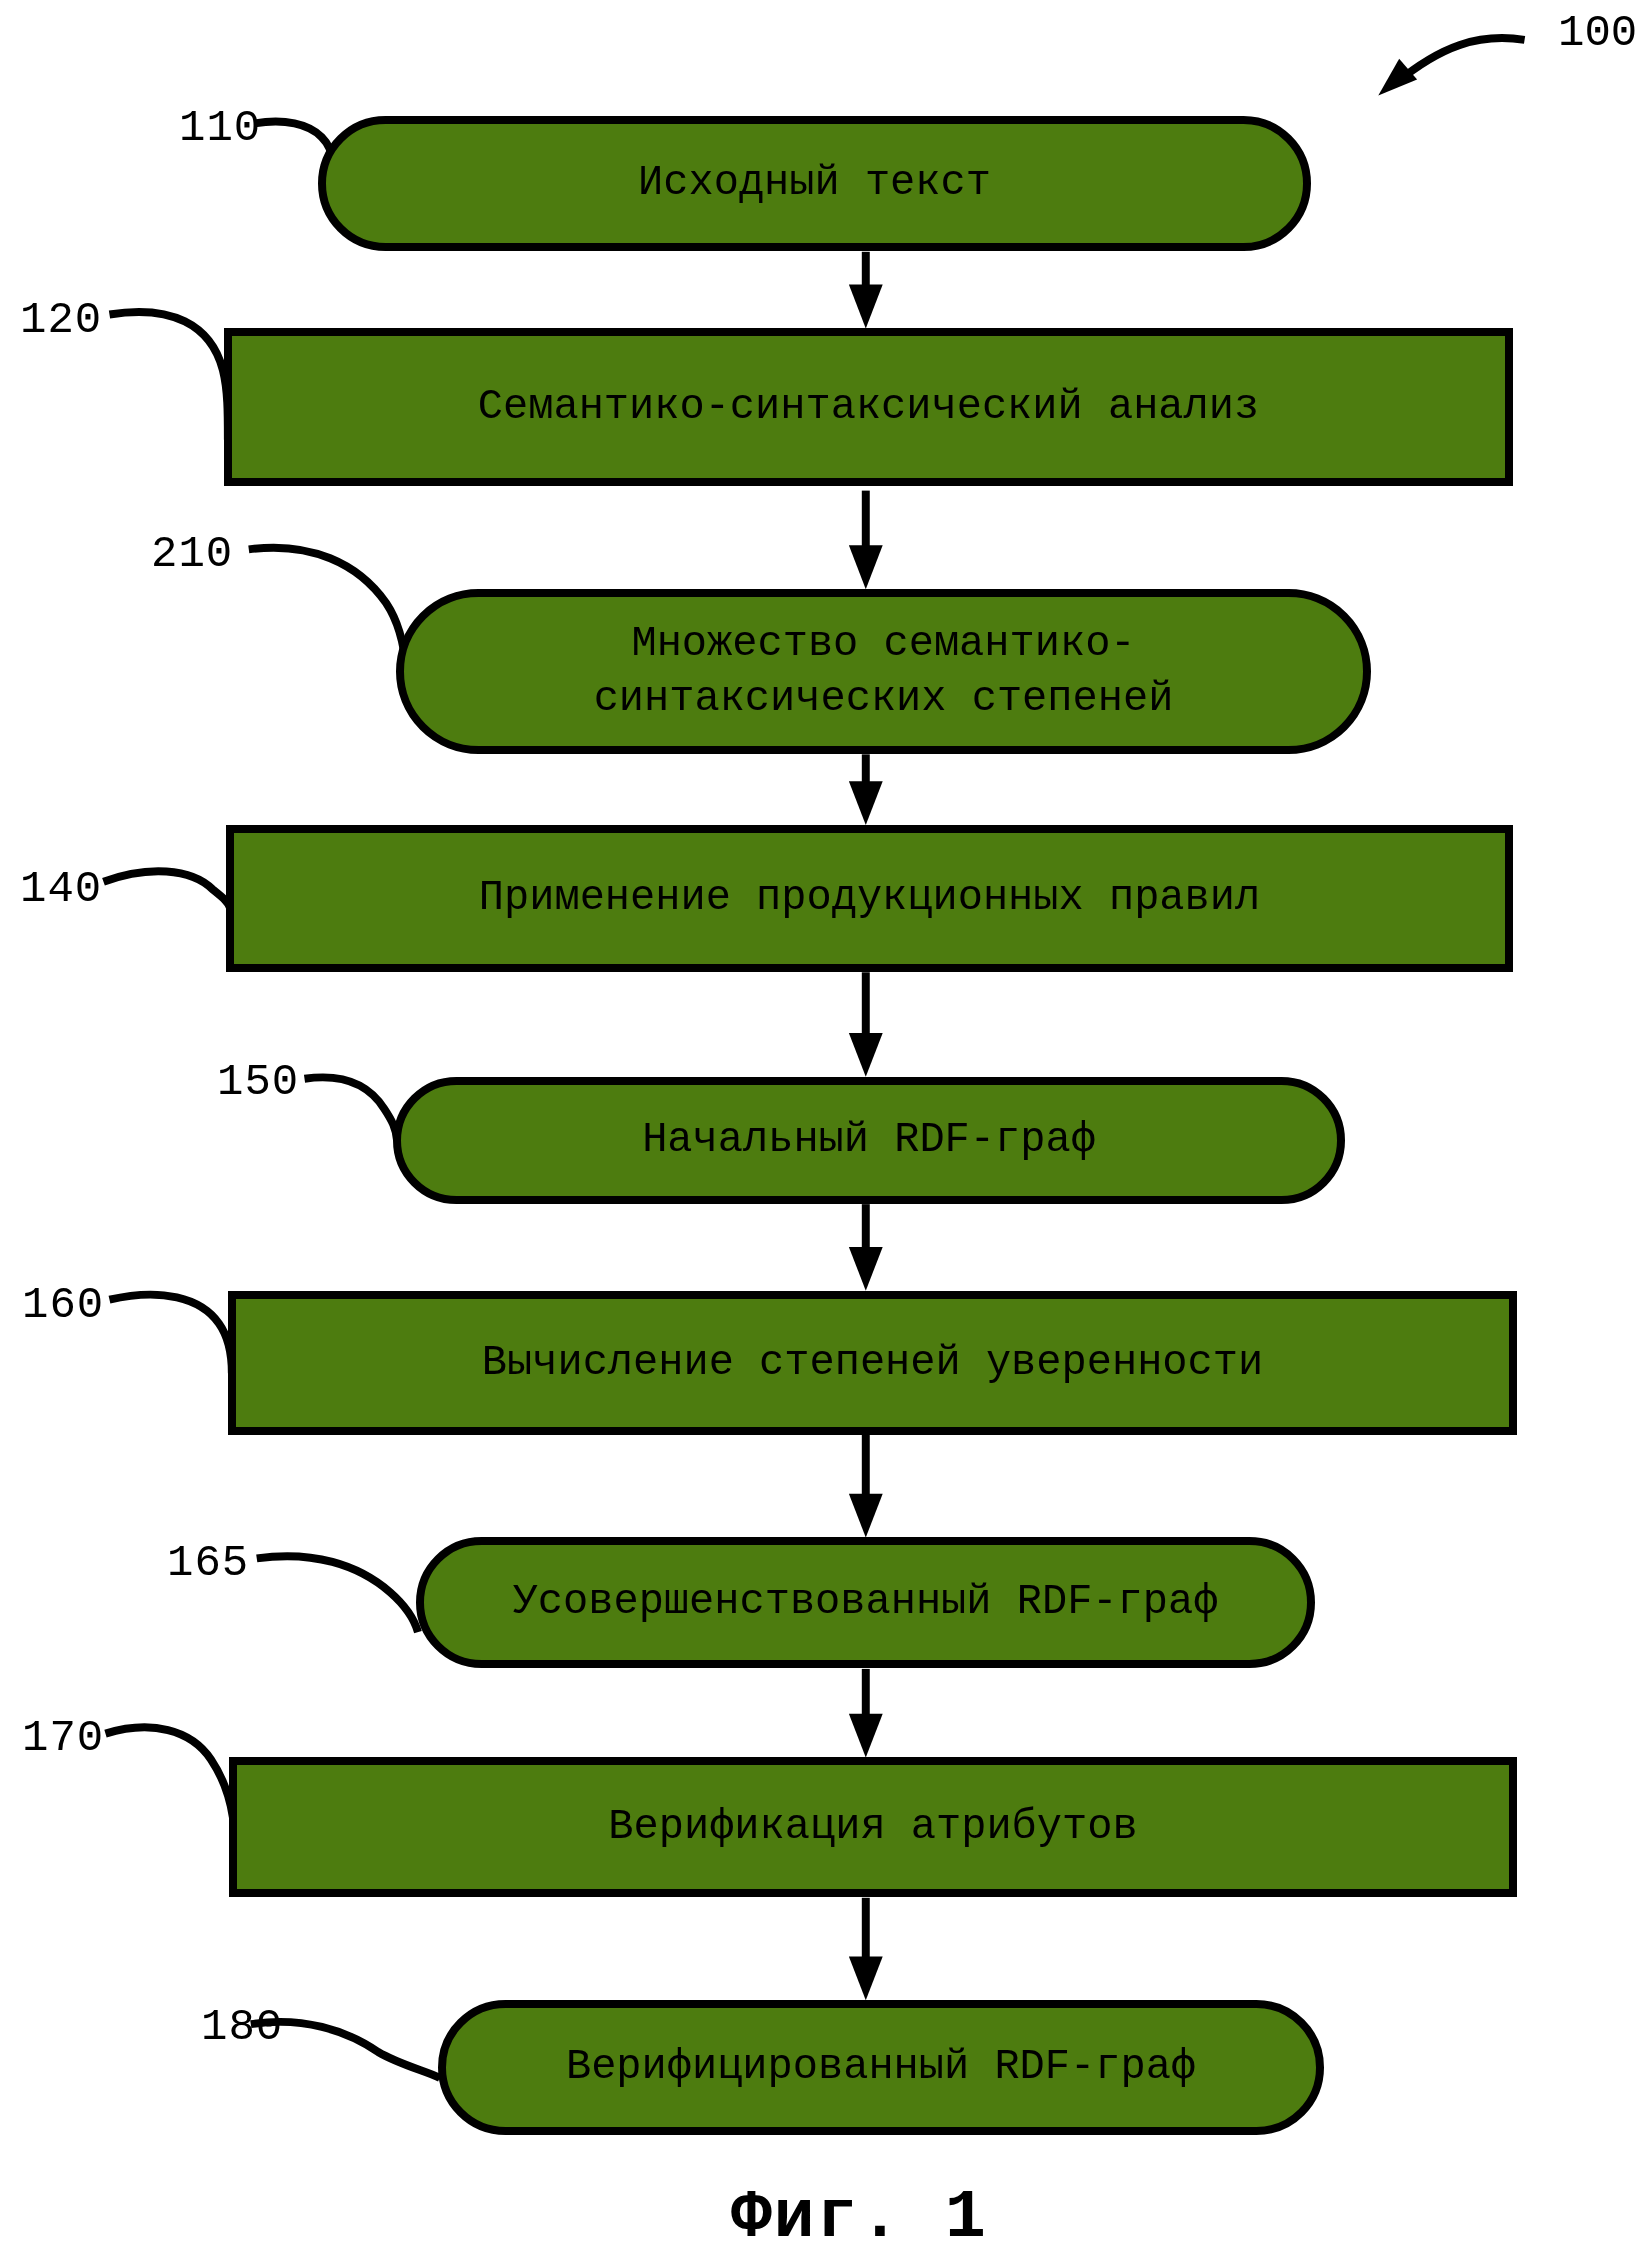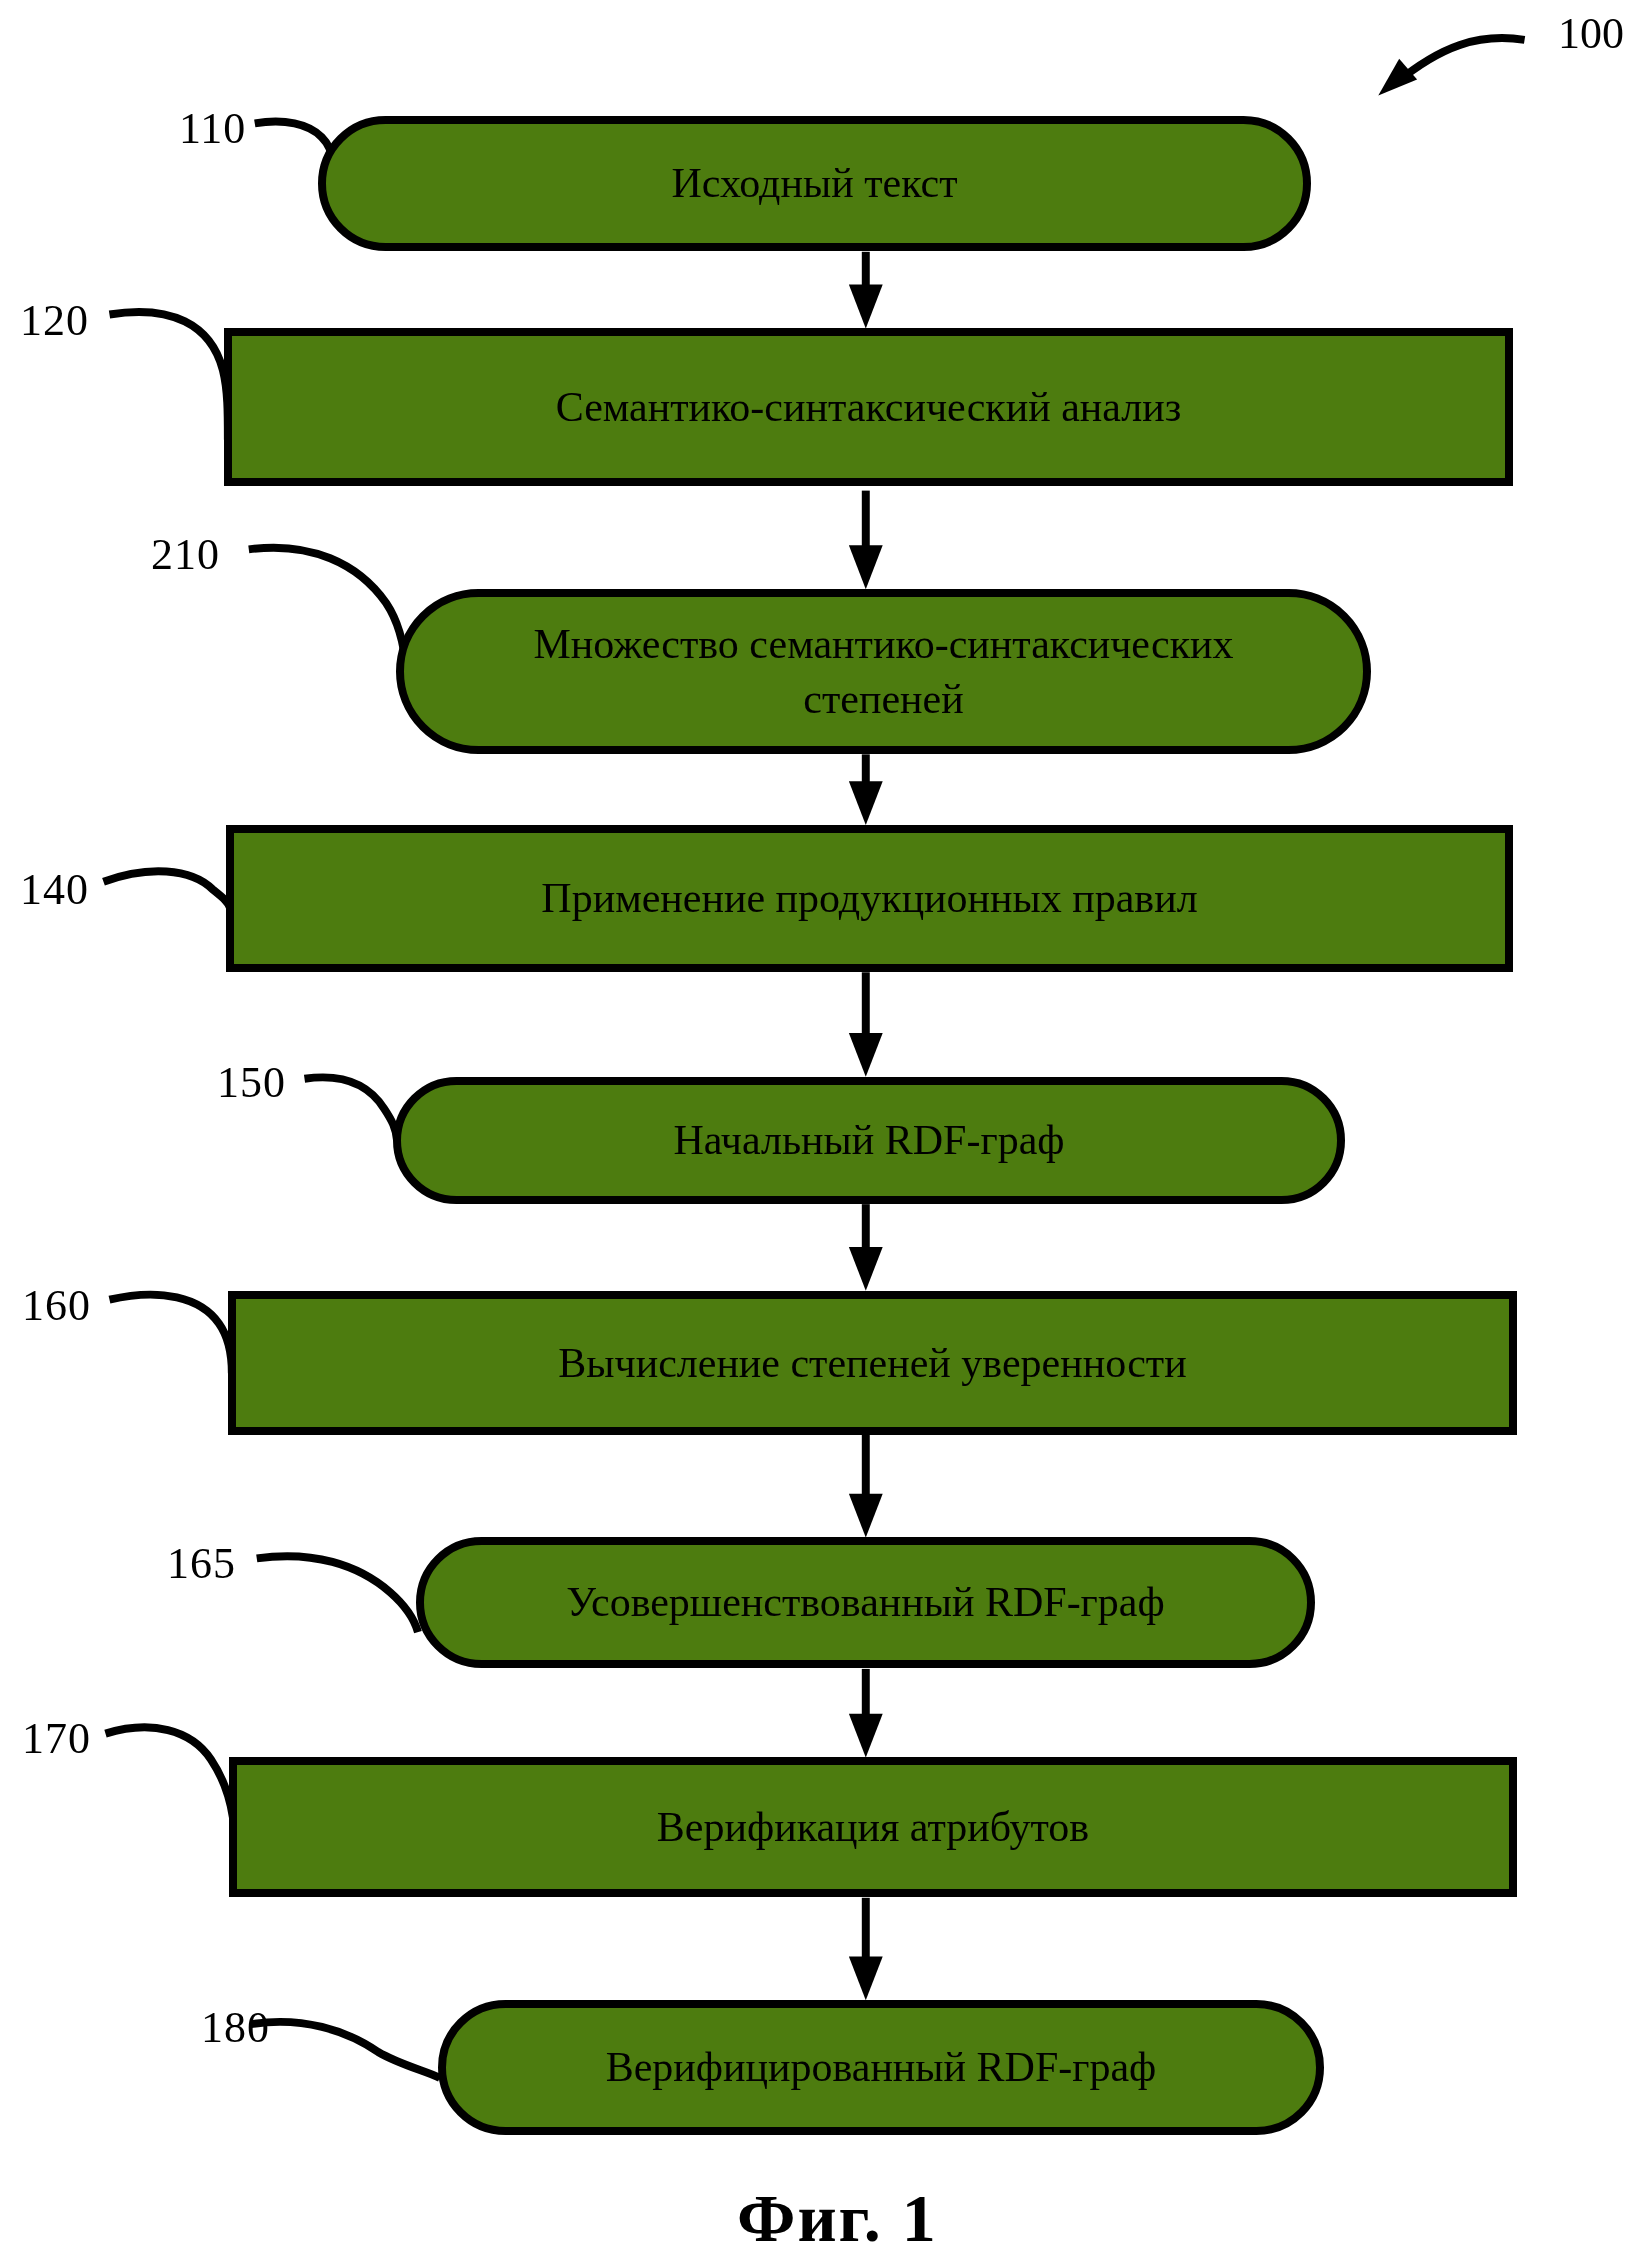--- a/index.html
+++ b/index.html
@@ -1,37 +1,37 @@
 <!DOCTYPE html>
 <html><head>
 <meta charset="utf-8">
 <style>
   html,body { margin:0; padding:0; background:#ffffff; }
   .figure {
     position:relative; width:1643px; height:2263px;
     background:#ffffff; color:#000;
-    font-family:Liberation Serif, serif;
+    font-family:Liberation Mono, monospace;
     overflow:hidden;
   }
   svg.connectors { position:absolute; left:0; top:0; width:1643px; height:2263px; }
   .node {
     position:absolute; box-sizing:border-box;
     border:8px solid #000; background:#4d7c0f;
     display:flex; align-items:center; justify-content:center;
     text-align:center; font-size:42px; line-height:1.3;
     white-space:nowrap;
   }
   .capsule { border-radius:994px; }
   .node.wrap { white-space:normal; padding:0 100px; }
   .ref {
     position:absolute; font-size:44px; letter-spacing:1px;
   }
   .pointer-label { position:absolute; font-size:44px; }
   .caption {
-    position:absolute; font-size:68px; font-weight:bold; letter-spacing:2px;margin-left:6px;
+    position:absolute; font-size:68px; font-weight:bold; letter-spacing:2px;
   }
 </style>
 </head>
 <body>
 
 <div class="figure">
 
   <svg class="connectors" viewBox="0 0 1651 2274">
     <g stroke="#000" stroke-width="8" fill="none">
 

